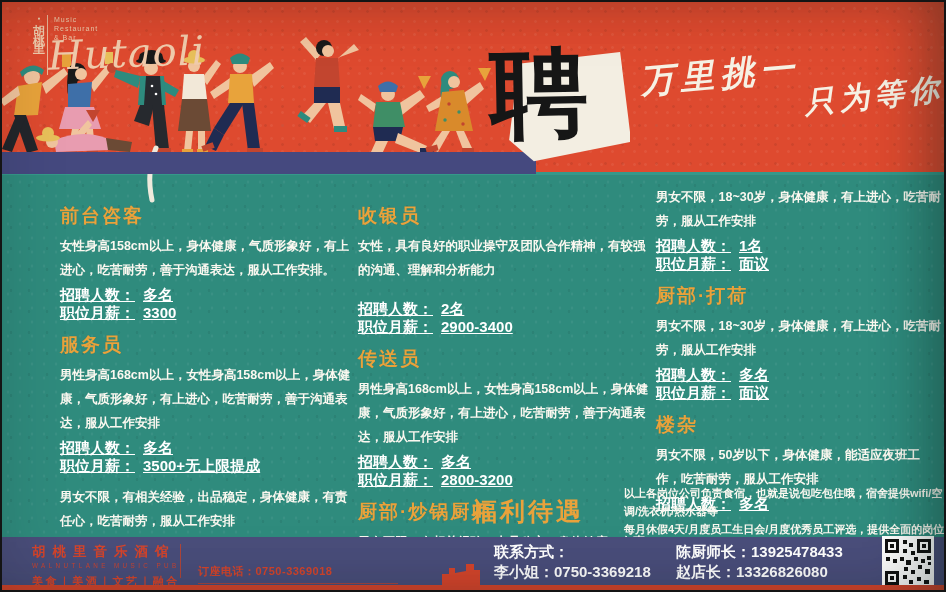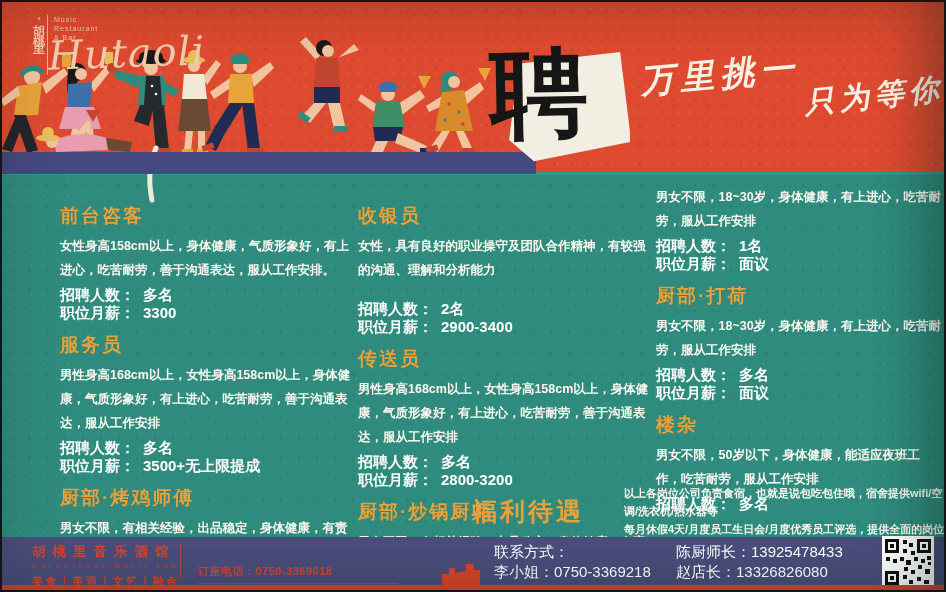--- a/index.html
+++ b/index.html
@@ -71,53 +71,53 @@
   .col-2 { left:356px; top:28px; width:292px; }
   .col-3 { left:654px; top:10px; width:288px; }
 
   .job + .job { margin-top:11px; }
   .job-title {
     color:#E9A23B; font-size:19px; font-weight:700; letter-spacing:2px;
     margin-bottom:5px; text-shadow:0 0 1px rgba(0,0,0,.15);
   }
   .job-desc { color:#FBF8F0; font-size:12.5px; line-height:24px; font-weight:700; margin-bottom:4px; }
   .job-stats { color:#FFFFFF; font-size:15px; font-weight:700; }
-  .job-stats .stat { line-height:17.5px; }
+  .job-stats .stat { line-height:17.5px;text-decoration:underline; }
   .stat-value { margin-left:8px; }
 
   .welfare-label {
     position:absolute; left:470px; top:320px; color:#E9A23B;
     font-size:25px; font-weight:700; letter-spacing:3px; z-index:5;
   }
   .welfare-text {
     position:absolute; left:622px; top:309px; width:322px; color:#FBF8F0;
     font-size:11px; line-height:18px; font-weight:700; z-index:5;
   }
 
   
   .footer { position:absolute; left:0; top:535px; width:100%; height:48px; background:#4A4E7B; z-index:10; }
 
-  .f-brand { position:absolute; left:30px; top:6px; color:#D6452C;font-family:Liberation Serif, serif; }
+  .f-brand { position:absolute; left:30px; top:6px; color:#D6452C; }
   .f-brand-cn { font-size:13.5px; letter-spacing:7px; font-weight:700; white-space:nowrap; }
   .f-brand-en { font-size:6.3px; letter-spacing:3.4px; margin-top:1px; opacity:.9; }
   .f-tagline  { font-size:11px; letter-spacing:2.5px; margin-top:5px; font-weight:700; white-space:nowrap; }
 
   .f-divider { position:absolute; left:178px; top:7px; width:1px; height:34px; background:#C2452F; opacity:.85; }
 
   .f-mid { position:absolute; left:196px; top:27px; width:210px; color:#D6452C; }
   .f-booking { font-size:11px; font-weight:700; letter-spacing:.5px; white-space:nowrap; }
   .f-rule { margin:4px 0 4px 0; width:200px; border-top:1px solid #C2452F; opacity:.75; }
   .f-address { font-size:9.6px; font-weight:700; white-space:nowrap; }
 
   .f-house { position:absolute; left:440px; top:27px; }
 
   .f-contacts {
     position:absolute; left:492px; top:5px; color:#FFFFFF;
     display:grid; grid-template-columns:182px auto; row-gap:1px;
-    font-size:15px; font-weight:400; line-height:19px; white-space:nowrap;
+    font-size:15px; font-weight:700; line-height:19px; white-space:nowrap;
   }
 
   .qr { position:absolute; right:10px; top:-1px; width:52px; height:52px; background:#FFFFFF; padding:2px; }
 
   .bottom-bar { position:absolute; left:0; top:583px; width:100%; height:7px; background:#D6452C; z-index:12; }
 </style>
 </head>
 <body>
 
 <div class="poster">
@@ -287,21 +287,20 @@
       </div>
       <div class="job">
         <h3 class="job-title">服务员</h3>
         <p class="job-desc">男性身高168cm以上，女性身高158cm以上，身体健康，气质形象好，有上进心，吃苦耐劳，善于沟通表达，服从工作安排</p>
         <div class="job-stats">
           <div class="stat"><span class="stat-label">招聘人数：</span><span class="stat-value">多名</span></div>
           <div class="stat"><span class="stat-label">职位月薪：</span><span class="stat-value">3500+无上限提成</span></div>
         </div>
       </div>
       <div class="job">
-        <h3 class="job-title">厨部·烤鸡师傅</h3>
         <p class="job-desc">男女不限，有相关经验，出品稳定，身体健康，有责任心，吃苦耐劳，服从工作安排</p>
         <div class="job-stats">
           <div class="stat"><span class="stat-label">招聘人数：</span><span class="stat-value">多名</span></div>
           <div class="stat"><span class="stat-label">职位月薪：</span><span class="stat-value">面议</span></div>
         </div>
       </div>
     </div>
 
     <div class="col col-2">
       <div class="job">

